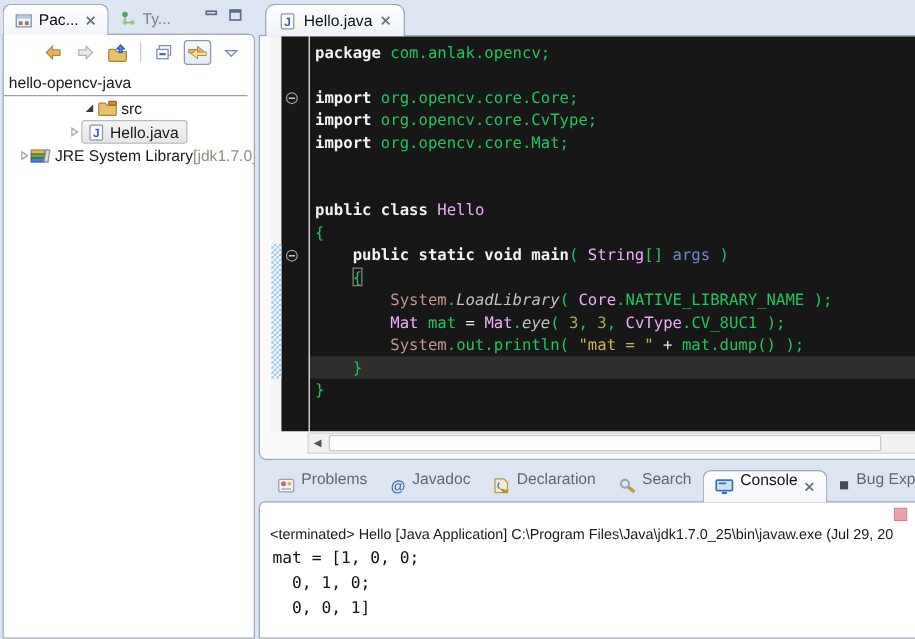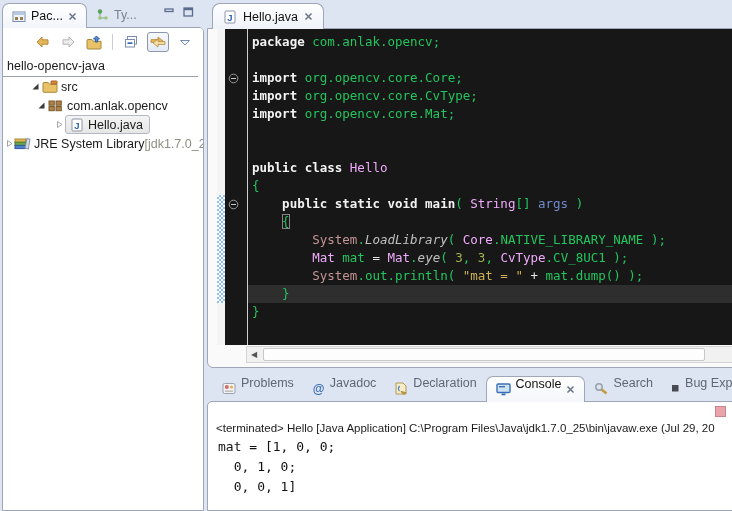--- a/index.html
+++ b/index.html
@@ -178,69 +178,51 @@
         <span class="tbtn">
             <svg width="12" height="9">
               <path d="M1.5 2.5 h9 l-4.5 4.5 z" fill="#f4f7fb" stroke="#7a8db0"></path>
             </svg>
           </span>
       </div>
       <div id="tree">
           <div class="trow proj" style="padding-left: 4px;">
             <span>hello-opencv-java</span>
           </div>
-          <div class="trow" style="padding-left: 26px;">
+          <div class="trow" style="padding-left: 14px; margin-left: 48px;">
             <span class="exp ic">
               <svg width="9" height="9">
                 <path d="M7.5 1.5 L7.5 7.5 L1.5 7.5 Z" fill="#3a3a3a"></path>
               </svg>
             </span>
             <span class="ticon ic">
               <svg width="16" height="13">
                 <path d="M1 3.5 a1 1 0 0 1 1 -1 h4.2 l1.5 1.8 H15 v7 a1 1 0 0 1 -1 1 H2 a1 1 0 0 1 -1 -1 z" fill="#e9c167" stroke="#a8873c"></path>
                 <rect x="9" y="1" width="6" height="3" rx="0.5" fill="#d88b3c" stroke="#a8602a"></rect>
               </svg>
             </span>
             <span>src</span>
-          </div>
-          <div class="trow" style="padding-left: 32px;">
-            <span class="exp ic">
-              <svg width="9" height="9">
-                <path d="M7.5 1.5 L7.5 7.5 L1.5 7.5 Z" fill="#3a3a3a"></path>
-              </svg>
-            </span>
-            <span class="ticon ic">
-              <svg width="15" height="12">
-                <g fill="#ad8249" stroke="#7a5a2e">
-                  <rect x="1" y="1" width="5.3" height="4.2"></rect>
-                  <rect x="8" y="1" width="5.3" height="4.2"></rect>
-                  <rect x="1" y="6.5" width="5.3" height="4.2"></rect>
-                  <rect x="8" y="6.5" width="5.3" height="4.2"></rect>
-                </g>
-              </svg>
-            </span>
-            <span>com.anlak.opencv</span>
           </div>
           <div class="trow" style="padding-left: 50px;">
             <span class="exp ic">
               <svg width="9" height="9">
                 <path d="M2.5 1.5 L7 4.5 L2.5 7.5 Z" fill="#fff" stroke="#a6a6a6"></path>
               </svg>
             </span>
             <span class="selbox">
               <span class="ticon ic">
                 <svg width="14" height="14">
                   <rect x="2" y="1" width="10" height="12" rx="1" fill="#fff" stroke="#8a94a8"></rect>
                   <text x="7" y="10.5" font-size="9.5" font-weight="bold" fill="#2a5fbf" text-anchor="middle" font-family="Liberation Sans,sans-serif">J</text>
                 </svg>
               </span>
               <span>Hello.java</span>
             </span>
           </div>
-          <div class="trow" style="padding-left: 2px;">
+          <div class="trow" style="padding-left: 12px;">
             <span class="exp ic">
               <svg width="9" height="9">
                 <path d="M2.5 1.5 L7 4.5 L2.5 7.5 Z" fill="#fff" stroke="#a6a6a6"></path>
               </svg>
             </span>
             <span class="ticon ic">
               <svg width="17" height="13">
                 <rect x="1" y="2" width="10.5" height="3.2" fill="#e3b94f" stroke="#a8873c"></rect>
                 <rect x="1" y="5.2" width="10.5" height="3.2" fill="#69a74f" stroke="#4a7a36"></rect>
                 <rect x="1" y="8.4" width="10.5" height="3.2" fill="#4c7fd0" stroke="#35599a"></rect>
@@ -356,46 +338,46 @@
         <div class="btab">
           <span class="ic">
             <svg width="14" height="13">
               <path d="M2 1 h7 l3 3 v8 h-10 z" fill="#f6ecc8" stroke="#b09a52"></path>
               <path d="M5.5 4 q-2.2 2.5 0 5" stroke="#4c7fd0" fill="none" stroke-width="1.2"></path>
               <path d="M7 9.5 l5 1.2 -2.5 1.5 z" fill="#d9a441" stroke="#a8873c"></path>
             </svg>
           </span>
           <span>Declaration</span>
         </div>
+        <div class="btab">
+          <span class="ic">
+            <svg width="14" height="13">
+              <circle cx="5" cy="5" r="3.2" fill="none" stroke="#98a0a8" stroke-width="1.5"></circle>
+              <path d="M7.6 7.6 L12.5 11.5" stroke="#c49a3f" stroke-width="2.6"></path>
+            </svg>
+          </span>
+          <span>Search</span>
+        </div>
         <div class="btab active">
           <span class="ic">
             <svg width="15" height="13">
               <rect x="1" y="1" width="13" height="8.5" rx="1" fill="#cfe3f7" stroke="#3b6fb5" stroke-width="1.4"></rect>
               <rect x="3" y="3" width="6" height="1.4" fill="#3b6fb5"></rect>
               <rect x="5.5" y="10.5" width="4" height="1.8" fill="#3b6fb5"></rect>
             </svg>
           </span>
           <span>Console</span>
           <span class="ic">
             <svg width="9" height="9">
               <path d="M1.5 1.5 L7.5 7.5 M7.5 1.5 L1.5 7.5" stroke="#6a7385" stroke-width="1.5"></path>
             </svg>
           </span>
         </div>
         <div class="btab">
           <span class="ic">
-            <svg width="14" height="13">
-              <circle cx="5" cy="5" r="3.2" fill="none" stroke="#98a0a8" stroke-width="1.5"></circle>
-              <path d="M7.6 7.6 L12.5 11.5" stroke="#c49a3f" stroke-width="2.6"></path>
-            </svg>
-          </span>
-          <span>Search</span>
-        </div>
-        <div class="btab">
-          <span class="ic">
             <svg width="9" height="9">
               <rect x="1" y="1" width="6.5" height="6.5" fill="#4a4a52"></rect>
             </svg>
           </span>
           <span>Bug Explorer</span>
         </div>
       </div>
     <div id="bp-body">
       <div id="bp-toolbar">
         <span class="ic">

